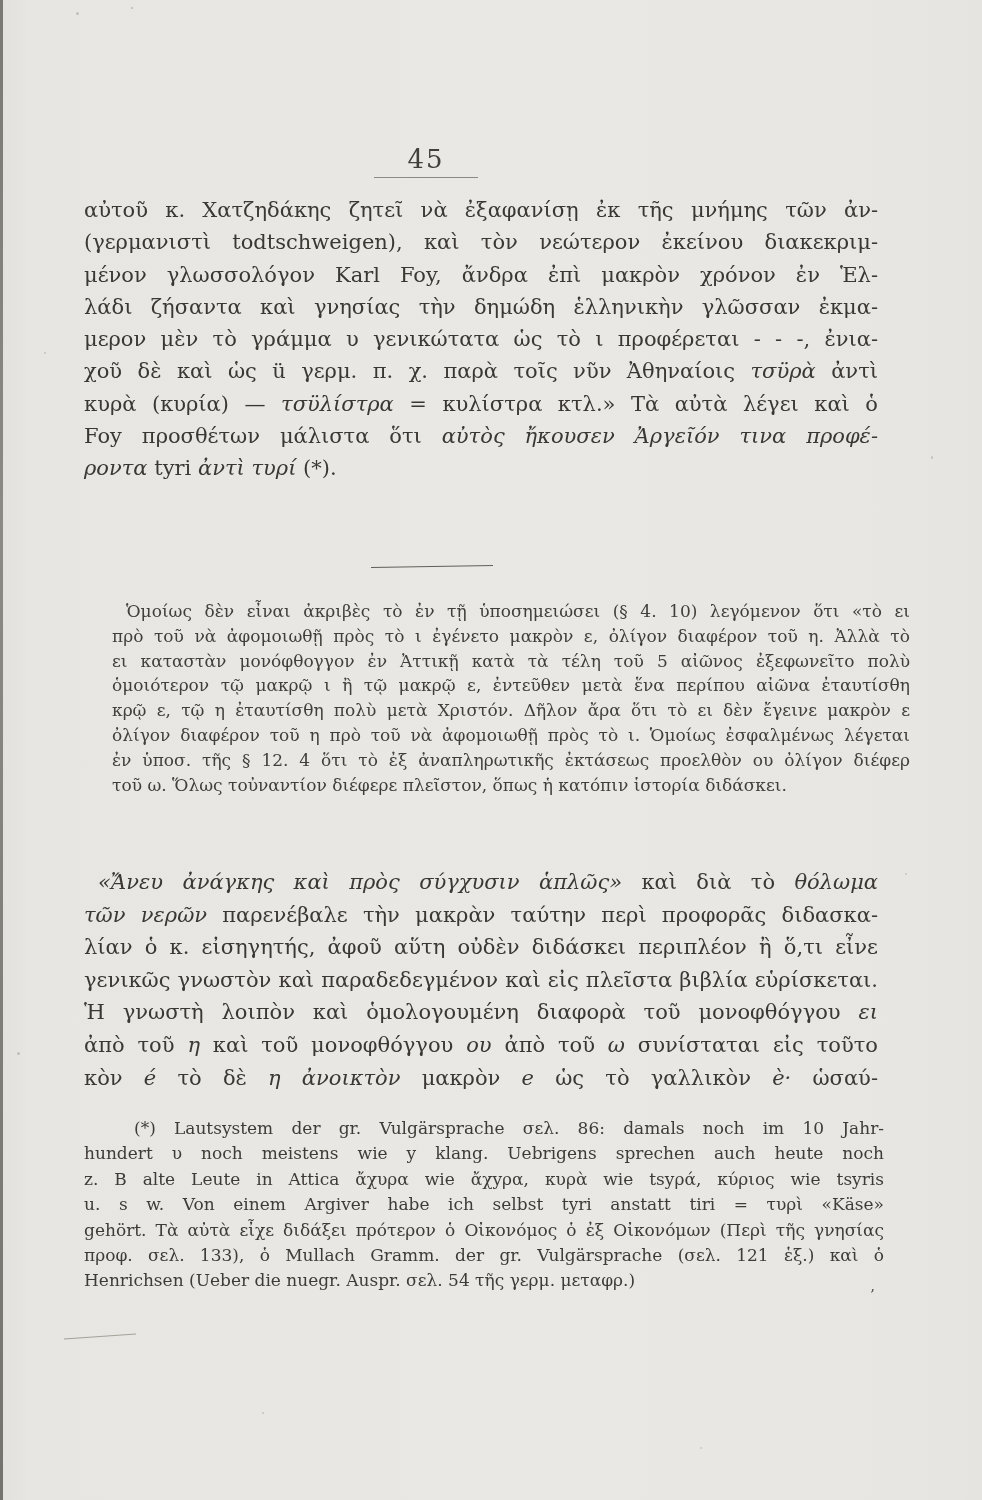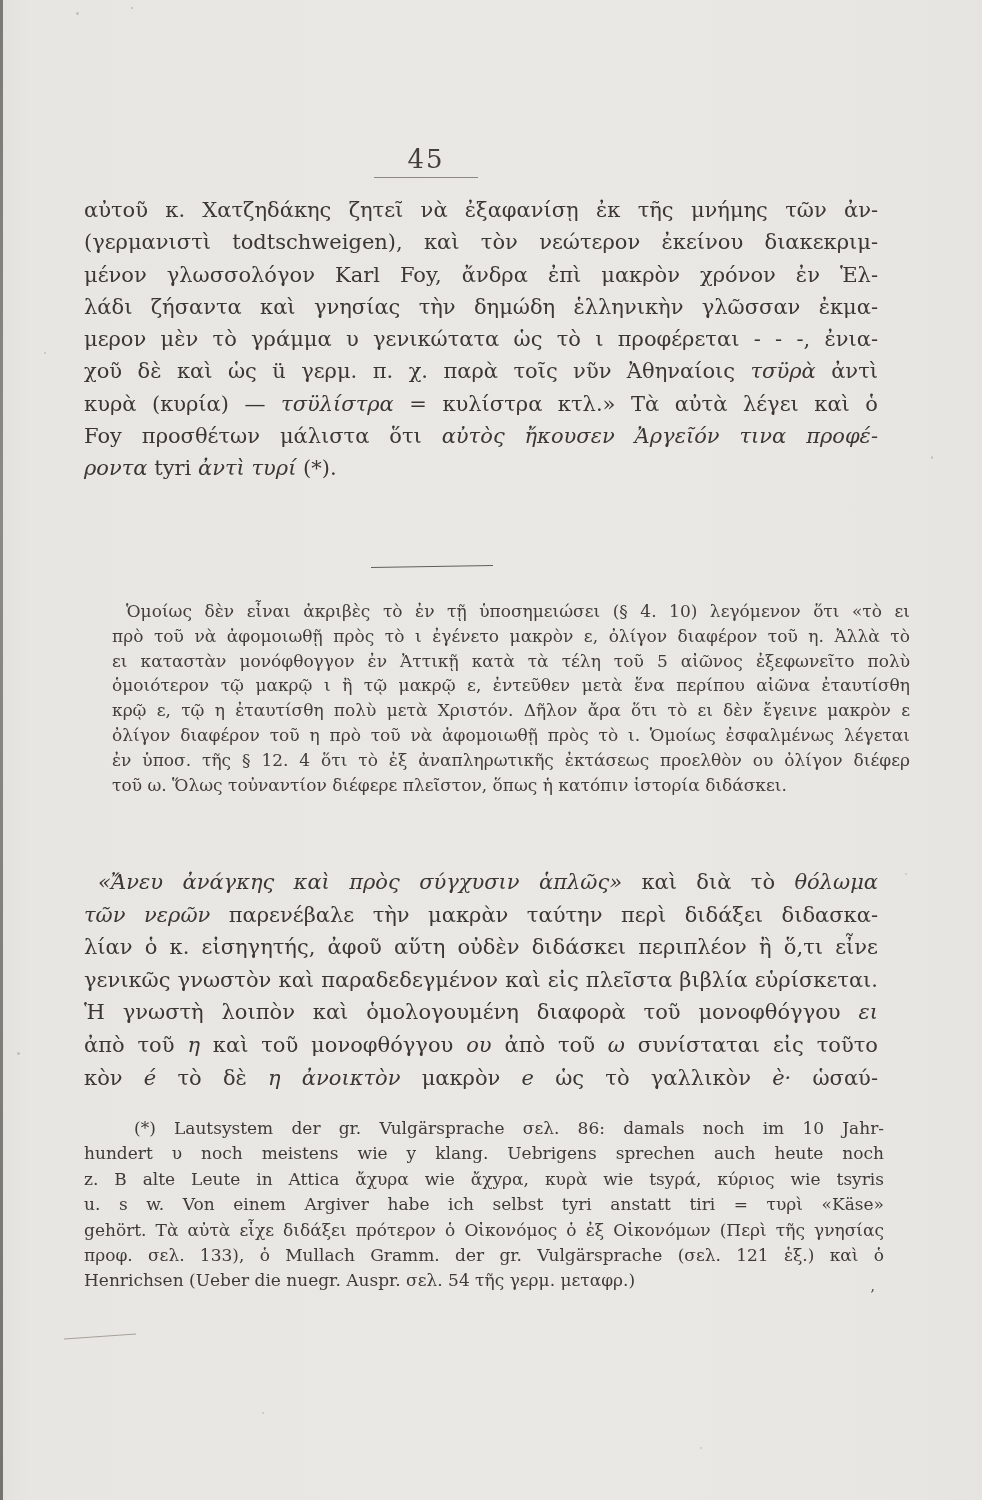--- a/index.html
+++ b/index.html
@@ -70,21 +70,21 @@
     <div class="tline"><span class="seg-n">ει καταστὰν μονόφθογγον ἐν Ἀττικῇ κατὰ τὰ τέλη τοῦ 5 αἰῶνος ἐξεφωνεῖτο πολὺ</span></div>
     <div class="tline"><span class="seg-n">ὁμοιότερον τῷ μακρῷ ι ἢ τῷ μακρῷ ε, ἐντεῦθεν μετὰ ἕνα περίπου αἰῶνα ἐταυτίσθη</span></div>
     <div class="tline"><span class="seg-n">κρῷ ε, τῷ η ἐταυτίσθη πολὺ μετὰ Χριστόν. Δῆλον ἄρα ὅτι τὸ ει δὲν ἔγεινε μακρὸν ε</span></div>
     <div class="tline"><span class="seg-n">ὀλίγον διαφέρον τοῦ η πρὸ τοῦ νὰ ἀφομοιωθῇ πρὸς τὸ ι. Ὁμοίως ἐσφαλμένως λέγεται</span></div>
     <div class="tline"><span class="seg-n">ἐν ὑποσ. τῆς § 12. 4 ὅτι τὸ ἐξ ἀναπληρωτικῆς ἐκτάσεως προελθὸν ου ὀλίγον διέφερ</span></div>
     <div class="tline nojust"><span class="seg-n">τοῦ ω. Ὅλως τοὐναντίον διέφερε πλεῖστον, ὅπως ἡ κατόπιν ἱστορία διδάσκει.</span></div>
   </div>
 
 <div id="para-second" class="block">
     <div class="tline" style="text-indent: 14px;"><span class="seg-i">«Ἄνευ ἀνάγκης καὶ πρὸς σύγχυσιν ἁπλῶς»</span><span class="seg-n"> καὶ διὰ τὸ </span><span class="seg-i">θόλωμα</span></div>
-    <div class="tline"><span class="seg-i">τῶν νερῶν</span><span class="seg-n"> παρενέβαλε τὴν μακρὰν ταύτην περὶ διδάξει διδασκα-</span></div>
+    <div class="tline"><span class="seg-i">τῶν νερῶν</span><span class="seg-n"> παρενέβαλε τὴν μακρὰν ταύτην περὶ προφορᾶς διδασκα-</span></div>
     <div class="tline"><span class="seg-n">λίαν ὁ κ. εἰσηγητής, ἀφοῦ αὕτη οὐδὲν διδάσκει περιπλέον ἢ ὅ,τι εἶνε</span></div>
     <div class="tline"><span class="seg-n">γενικῶς γνωστὸν καὶ παραδεδεγμένον καὶ εἰς πλεῖστα βιβλία εὑρίσκεται.</span></div>
     <div class="tline"><span class="seg-n">Ἡ γνωστὴ λοιπὸν καὶ ὁμολογουμένη διαφορὰ τοῦ μονοφθόγγου </span><span class="seg-i">ει</span></div>
     <div class="tline"><span class="seg-n">ἀπὸ τοῦ </span><span class="seg-i">η</span><span class="seg-n"> καὶ τοῦ μονοφθόγγου </span><span class="seg-i">ου</span><span class="seg-n"> ἀπὸ τοῦ </span><span class="seg-i">ω</span><span class="seg-n"> συνίσταται εἰς τοῦτο</span></div>
     <div class="tline"><span class="seg-n">κὸν </span><span class="seg-i">é</span><span class="seg-n"> τὸ δὲ </span><span class="seg-i">η</span><span class="seg-n"> </span><span class="seg-i">ἀνοικτὸν</span><span class="seg-n"> μακρὸν </span><span class="seg-i">e</span><span class="seg-n"> ὡς τὸ γαλλικὸν </span><span class="seg-i">è·</span><span class="seg-n"> ὡσαύ-</span></div>
   </div>
 
 <div id="footnote-block" class="block">
     <div class="tline" style="text-indent: 50px;"><span class="seg-n">(*) Lautsystem der gr. Vulgärsprache σελ. 86: damals noch im 10 Jahr-</span></div>
     <div class="tline"><span class="seg-n">hundert υ noch meistens wie y klang. Uebrigens sprechen auch heute noch</span></div>

